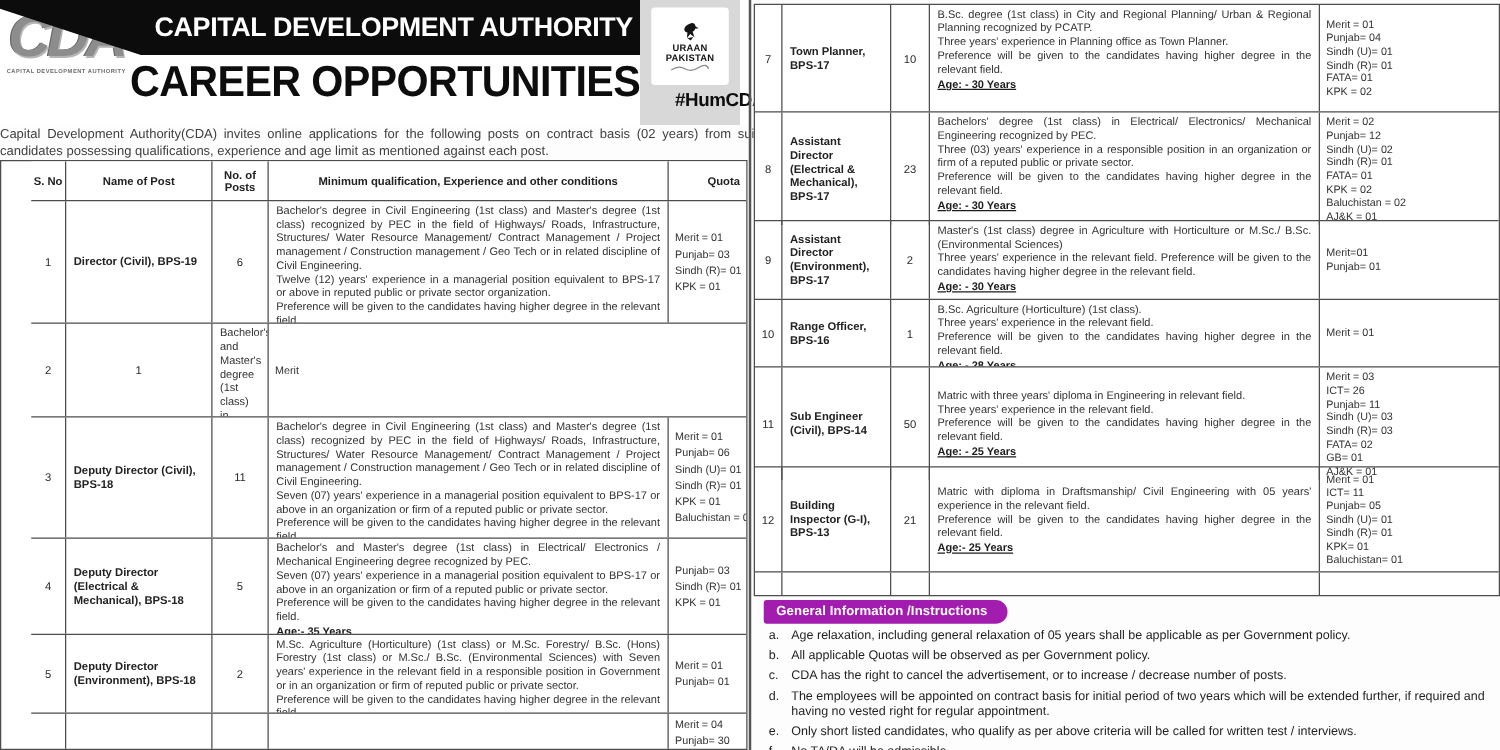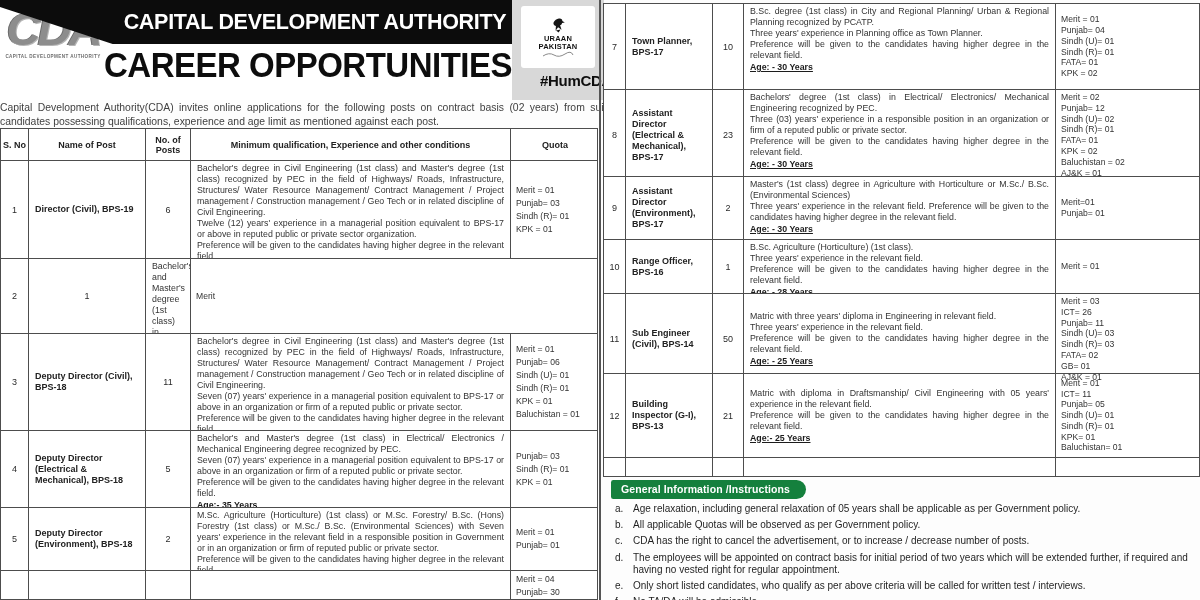--- a/index.html
+++ b/index.html
@@ -13,32 +13,32 @@
     clip-path:polygon(0 0,100% 0,100% 100%,22% 100%,0 16%); display:flex; align-items:center; }
   .banner-title { width:100%; padding-left:118px; text-align:center; color:#fff;
     font-size:21.5px; font-weight:bold; letter-spacing:-0.3px; white-space:nowrap; }
   .career-title { position:absolute; left:104px; top:46px; width:408px; text-align:center;
     color:#0d0d0d; font-size:33px; font-weight:900; letter-spacing:-0.5px; white-space:nowrap;
     transform:scaleY(1.05); }
   .cda-logo { position:absolute; left:2px; top:6px; width:102px; text-align:center; }
   .cda-logo-text { font-size:47px; font-weight:900; font-style:italic; line-height:46px;
     color:#8d8d8d; text-shadow:1px 1px 0 #b5b5b5, -1px 0 0 #6a6a6a; letter-spacing:-3px; }
   .cda-logo-sub { font-size:4.6px; font-weight:bold; color:#6d6d6d; letter-spacing:0.4px; margin-top:2px; }
-  .uraan-box { position:absolute; left:512px; top:0; width:92px; height:100px; background:#d8d8d8; }
+  .uraan-box { position:absolute; left:512px; top:0; width:80px; height:100px; background:#d8d8d8; }
   .uraan-card { margin:6px 9px 0 9px; height:62px; background:#fff; border-radius:3px;
     display:flex; flex-direction:column; align-items:center; justify-content:center; }
   .uraan-name { font-size:7.5px; font-weight:900; color:#111; line-height:8px; text-align:center; letter-spacing:0.2px; }
   .hashtag { margin-top:4px; text-align:center; font-size:15px; font-weight:900; color:#0d0d0d; letter-spacing:-0.3px;margin-left:28px; }
 
   .intro { position:absolute; left:0; top:101px; width:626px; font-size:10.4px; line-height:13.5px;
     color:#3f3f3f; text-align:justify; }
 
   
   .jtable { position:absolute; background:#fff; border:1px solid #4d4d4d; }
-  .lt { left:0; top:128px; width:598px; height:472px; overflow:hidden; }
+  .lt { left:0; top:128px; width:598px; height:472px; overflow:hidden;padding-left:24px; }
   .rt { left:603px; top:3px; width:597px; height:474px; overflow:hidden; }
   .trow { display:grid; border-bottom:1px solid #4d4d4d; }
   .lt .trow { grid-template-columns:28px 117px 45px 320px 88px; }
   .rt .trow { grid-template-columns:22px 87px 31px 312px 145px; }
   .trow:last-child { border-bottom:none; }
   .c { border-right:1px solid #4d4d4d; overflow:hidden; }
   .c:last-child { border-right:none; }
   .hdr { background:#fff; }
   .hdr .c { display:flex; align-items:center; justify-content:center; text-align:center;
     font-weight:bold; font-size:9px; line-height:10px; color:#222; padding:1px; }
@@ -53,21 +53,21 @@
   .cell-quota { display:flex; flex-direction:column; justify-content:center;
     font-size:8.6px; color:#333; padding:2px 2px 2px 5px; white-space:pre-line; overflow:visible; }
   .lt .cell-quota { line-height:13px; }
   .rt .cell-quota { line-height:10.8px; }
 
   
   .divider { position:absolute; left:599px; top:0; width:1.5px; height:600px; background:#555; }
 
   
   .gen-info { position:absolute; left:603px; top:479px; width:612px; }
-  .gen-title { display:inline-block; background:#15803d; color:#fff; font-size:10.5px; font-weight:bold;
+  .gen-title { display:inline-block; background:#a21caf; color:#fff; font-size:10.5px; font-weight:bold;
     padding:3px 16px 4px 10px; border-radius:3px 12px 12px 3px; margin-left:8px; letter-spacing:0.1px; }
   .gen-items { margin-top:4px; }
   .gen-item { display:grid; grid-template-columns:30px 1fr; font-size:10px; line-height:12px;
     color:#1f1f1f; margin-bottom:4.2px; }
   .gen-item .lbl { padding-left:12px; }
 </style>
 </head>
 <body>
 
 <div class="page">

